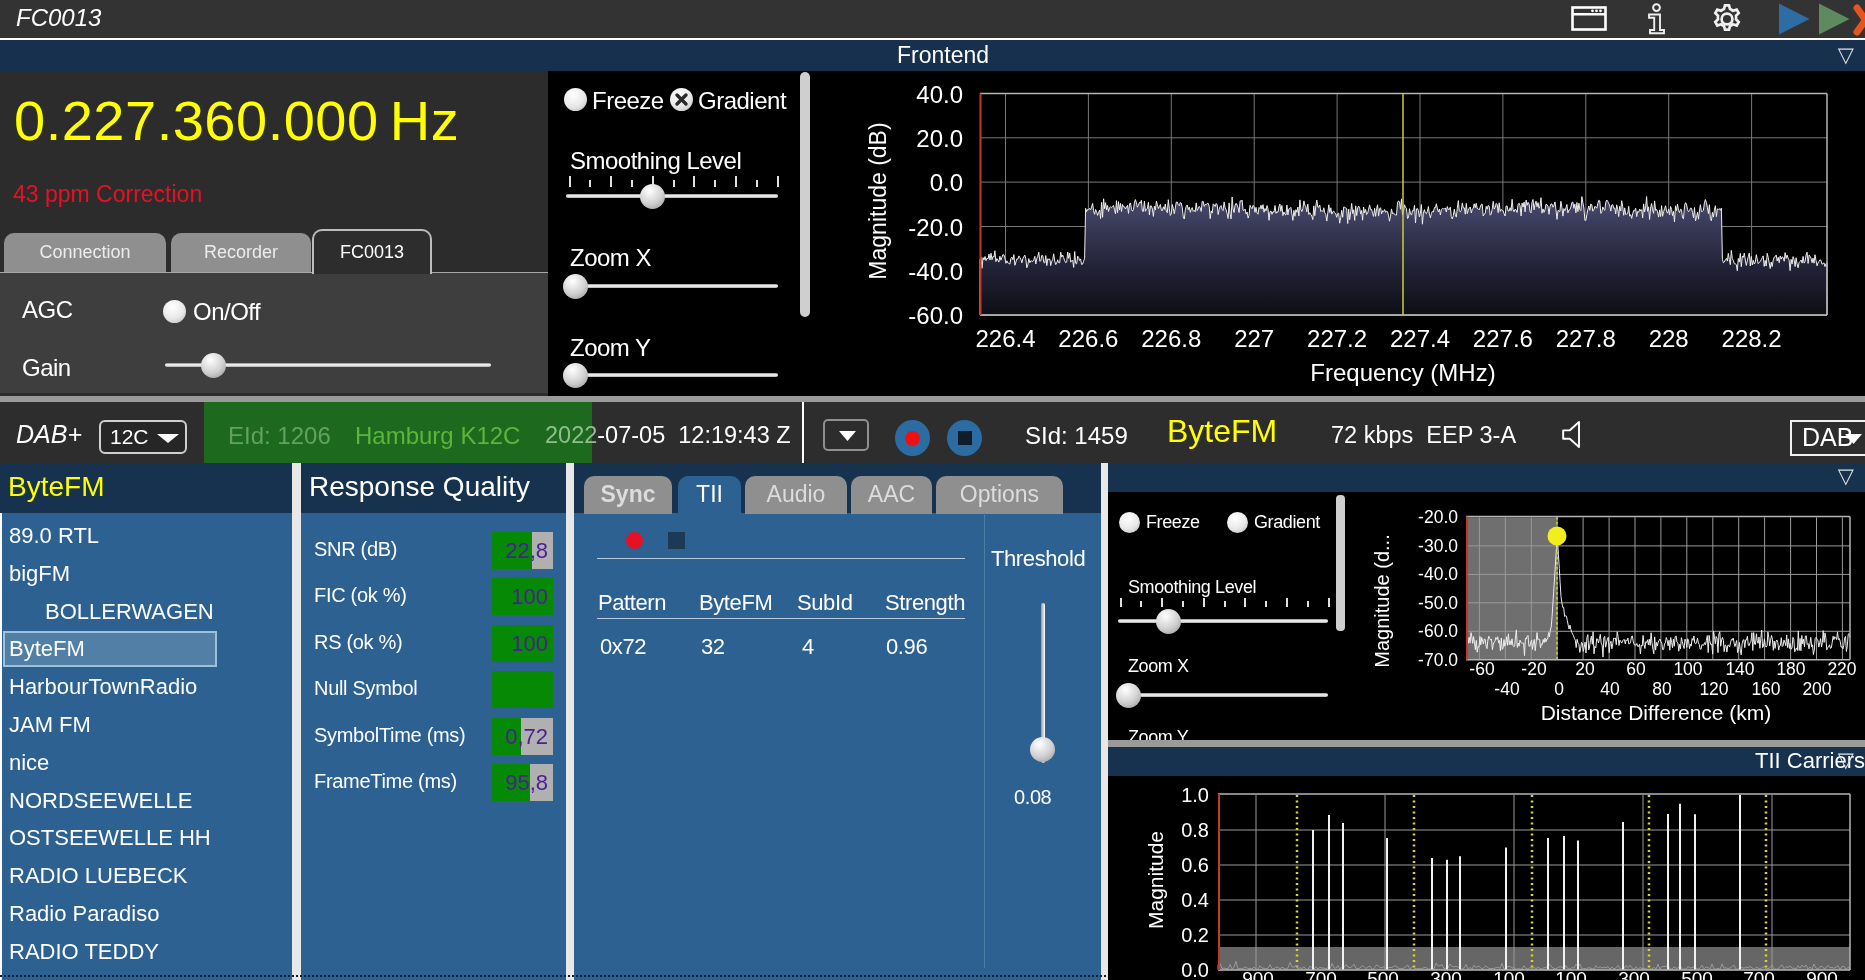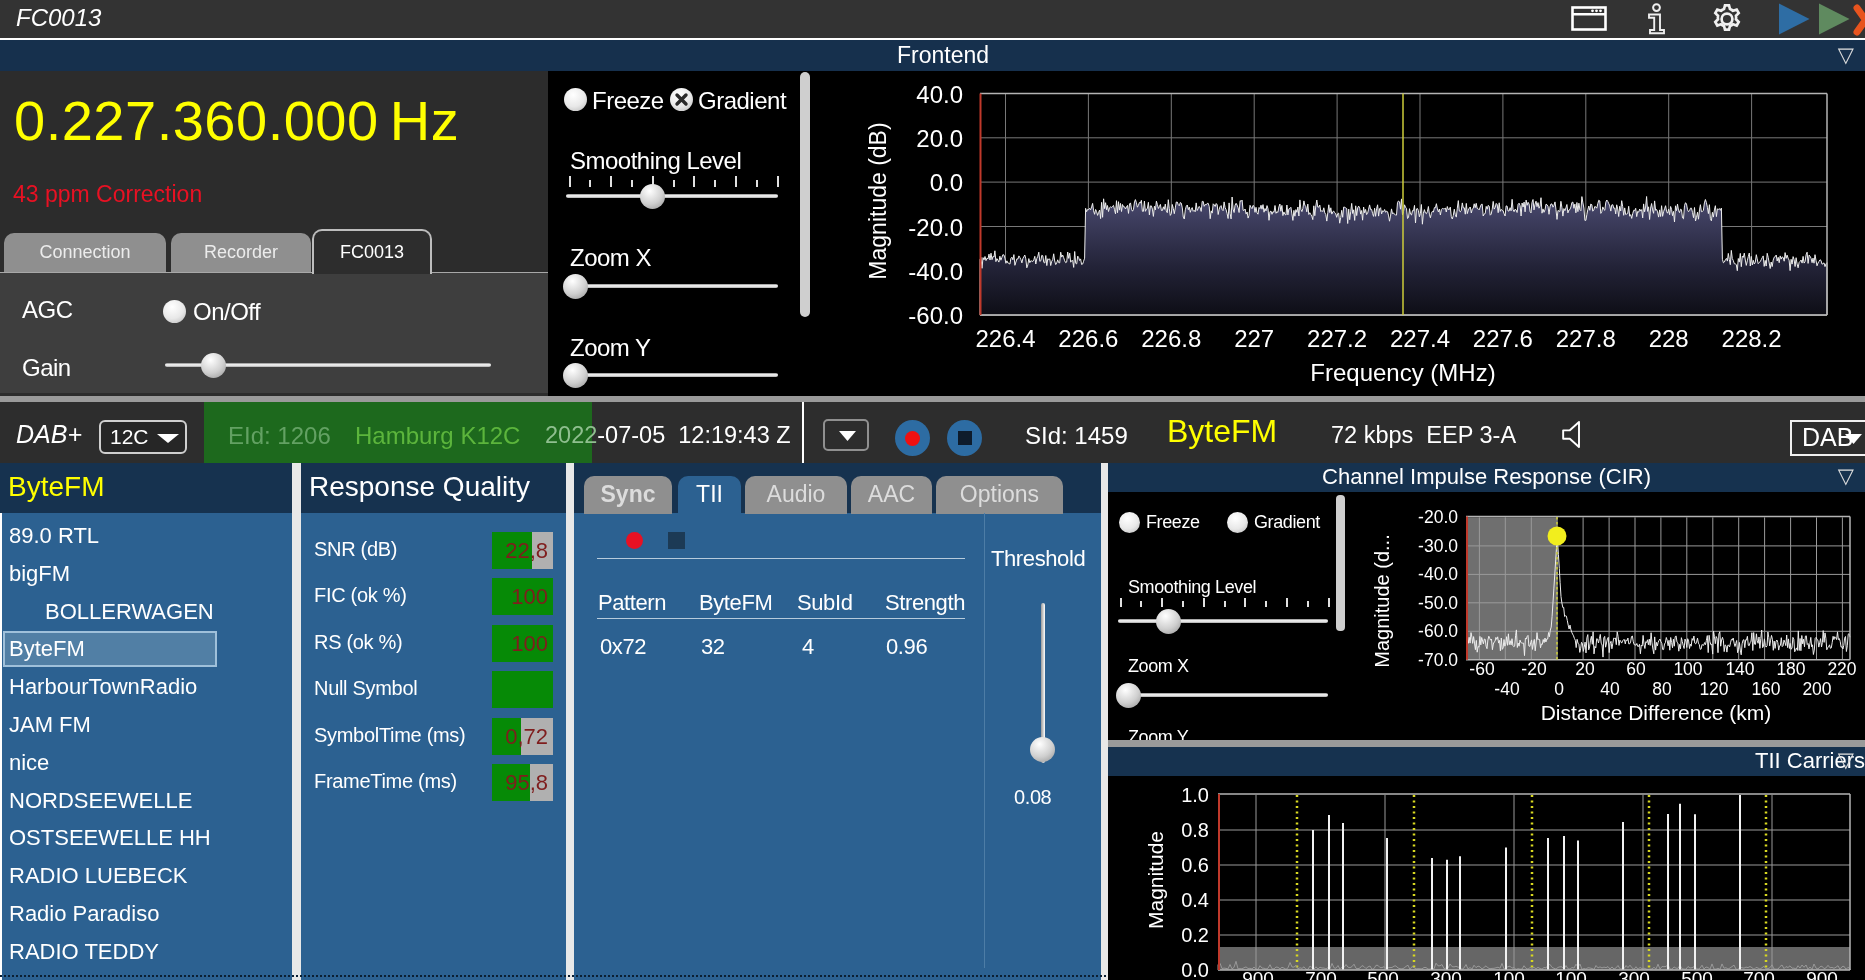--- a/index.html
+++ b/index.html
@@ -10,21 +10,21 @@
 .thumb { position:absolute; width:25px; height:25px; border-radius:50%; background:radial-gradient(circle at 38% 28%, #ffffff, #cfcfcf 55%, #909090); }
 .radio { position:absolute; width:23px; height:23px; border-radius:50%; background:radial-gradient(circle at 40% 30%, #ffffff, #e8e8e8 55%, #b5b5b5); }
 .tab1 { position:absolute; background:#8f8f8f; border-radius:10px 10px 0 0; color:#ececec; font-size:18px; text-align:center; white-space:nowrap; }
 .tab2 { position:absolute; top:476px; height:38px; background:#8f8f8f; border-radius:10px 10px 0 0; color:#dcdcdc; font-size:23px; text-align:center; line-height:37px; white-space:nowrap; }
 .navyhead { background:#16324f; }
 .bluepanel { background:#2c6191; }
 .svc { position:absolute; left:9px; color:#fff; font-size:22px; white-space:nowrap; }
 .sqlabel { position:absolute; left:314px; color:#fff; font-size:20px; letter-spacing:-0.3px; white-space:nowrap; }
 .sqbar { position:absolute; left:492px; width:61px; height:37px; background:#b0b0b0; }
 .sqg { position:absolute; left:0; top:0; height:37px; background:#068a06; }
-.sqt { position:absolute; right:5px; top:6px; color:#7f1d1d; font-size:22px; }
+.sqt { position:absolute; right:5px; top:6px; color:#4c1d95; font-size:22px; }
 svg text { font-family:"Liberation Sans",sans-serif; }
 </style></head><body>
 
 <div class="abs" style="left:0;top:0;width:1865px;height:38px;background:#333;"></div>
 <div class="abs" style="left:16px;top:4px;color:#fff;font-style:italic;font-size:24px;">FC0013</div>
 <svg class="abs" style="left:1571px;top:6px;" width="37" height="25" viewBox="0 0 37 25">
 <rect x="1.5" y="1.5" width="33" height="22" fill="none" stroke="#fff" stroke-width="2.6"></rect>
 <line x1="1.5" y1="8.2" x2="34.5" y2="8.2" stroke="#fff" stroke-width="2.4"></line>
 <circle cx="21.5" cy="4.8" r="1.4" fill="#fff"></circle>
     <circle cx="25.5" cy="4.8" r="1.4" fill="#fff"></circle>
@@ -255,21 +255,20 @@
 <div class="abs lbl2" style="left:886px;top:634px;font-size:22px;">0.96</div>
 <div class="abs" style="left:984px;top:513px;width:1px;height:455px;background:#4d7da6;"></div>
 <div class="abs lbl2" style="left:991px;top:546px;font-size:22px;">Threshold</div>
 <div class="abs" style="left:1041px;top:603px;width:4px;height:160px;background:linear-gradient(90deg,#999,#fff);border-radius:2px;"></div>
 <div class="thumb" style="left:1030px;top:737px;"></div>
 <div class="abs lbl2" style="left:1014px;top:786px;font-size:20px;">0.08</div>
 <div class="abs" style="left:1101px;top:463px;width:7px;height:517px;background:#e8e8e8;"></div>
 <div class="abs" style="left:0;top:975px;width:1106px;height:0;border-top:2px dotted #0b1f33;z-index:5;"></div>
 <div class="abs" style="left:1108px;top:463px;width:757px;height:277px;background:#000;"></div>
 <div class="abs navyhead" style="left:1108px;top:463px;width:757px;height:29px;">
-    <div class="abs" style="width:100%;text-align:center;top:1px;color:#fff;font-size:22px;">Channel Impulse Response (CIR)</div>
     <div class="abs" style="right:11px;top:1px;color:#ddd;font-size:21px;">▽</div>
   </div>
 <div class="radio" style="left:1119px;top:512px;width:21px;height:21px;"></div>
 <div class="abs lbl2" style="left:1146px;top:512px;font-size:18px;">Freeze</div>
 <div class="radio" style="left:1227px;top:512px;width:21px;height:21px;"></div>
 <div class="abs lbl2" style="left:1254px;top:512px;font-size:18px;">Gradient</div>
 <div class="abs lbl2" style="left:1128px;top:577px;font-size:18px;">Smoothing Level</div>
 <div class="abs" style="left:1120px;top:598px;width:2px;height:9px;background:#e0e0e0;"></div>
 <div class="abs" style="left:1140px;top:601px;width:2px;height:6px;background:#e0e0e0;"></div>
 <div class="abs" style="left:1161px;top:598px;width:2px;height:9px;background:#e0e0e0;"></div>

